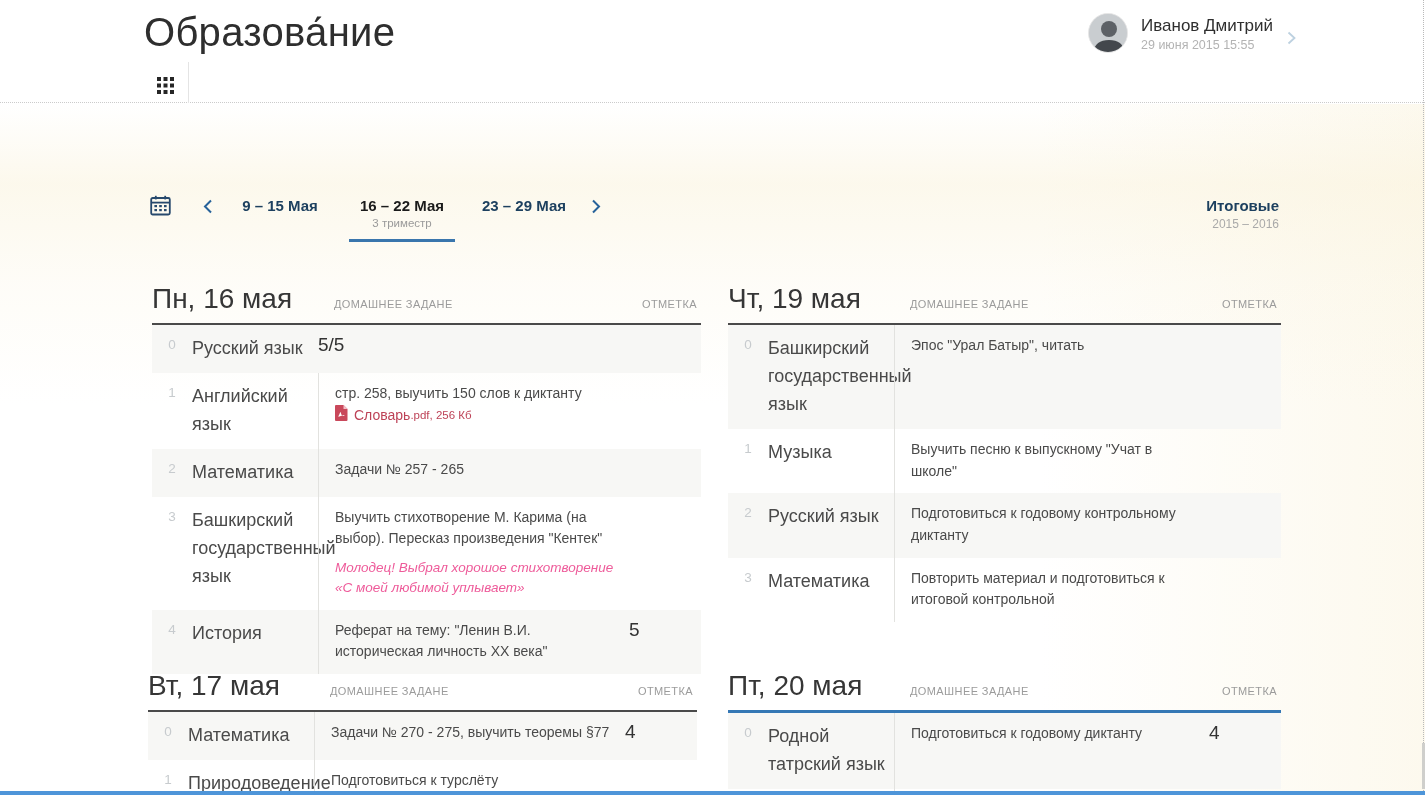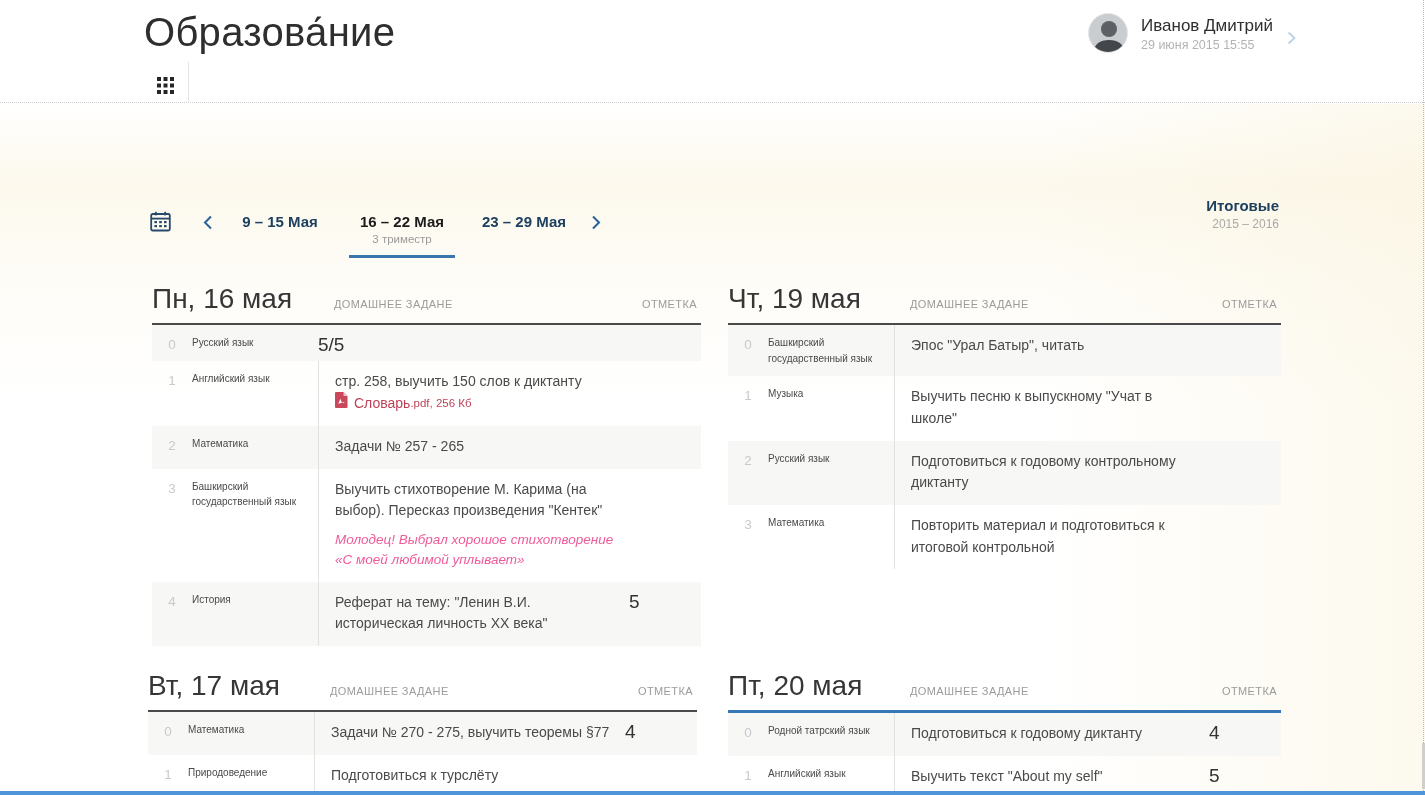--- a/index.html
+++ b/index.html
@@ -32,21 +32,21 @@
                       rgba(250,243,221,.22) 180px, rgba(250,243,221,0) 300px),
       linear-gradient(90deg, rgba(250,243,221,0) 1040px, rgba(250,243,221,.5) 1424px),
       #ffffff; }
 
   .diary-title { position:absolute; left:148px; width:1133px; top:26px;
     text-align:center; font-size:32px; font-weight:300; color:#3c3c3c; white-space:nowrap; }
   .diary-select { color:#44749e; cursor:pointer; }
   .diary-select svg { margin-left:8px; vertical-align:4px; }
 
   
-  .week-nav { position:absolute; left:150px; top:86px; display:flex; align-items:flex-start;margin-top:16px; }
+  .week-nav { position:absolute; left:150px; top:86px; display:flex; align-items:flex-start; }
   .cal-btn { margin-top:5px; margin-right:26px; cursor:pointer; }
   .nav-arrow { margin-top:9px; padding:0 6px; cursor:pointer; }
   .tab { position:relative; width:122px; text-align:center; padding:7px 0 13px; cursor:pointer; }
   .tab-label { font-size:15px; font-weight:700; color:#1d405f; white-space:nowrap; }
   .tab.active .tab-label { color:#1b1b1b; }
   .tab-sub { font-size:11.5px; color:#9a9a9a; margin-top:3px; }
   .tab.active::after { content:""; position:absolute; left:8px; right:8px; bottom:0;
     height:3px; background:#3a76ad; }
   .totals { position:absolute; right:146px; top:93px; text-align:right; cursor:pointer; }
   .totals-label { font-size:15px; font-weight:700; color:#1d405f; }
@@ -63,21 +63,21 @@
   .day-title { grid-column:1 / 3; font-size:28px; font-weight:300; color:#363636; white-space:nowrap; line-height:1.15; }
   .col-label { font-size:11px; color:#9b9b9b; letter-spacing:.4px; padding:0 0 5px 16px; white-space:nowrap; }
   .col-label.mark-label { text-align:right; padding:0 4px 5px 0; }
 
   .day-table { border-top:2px solid #4a4a4a; }
   .day-section.accent .day-table { border-top:3px solid #3578b5; }
 
   .row { display:grid; grid-template-columns:40px 126px 1fr 72px; cursor:pointer; }
   .row.striped { background:#f7f7f5; }
   .cell-num { text-align:center; padding-top:12px; font-size:13.5px; color:#c7cbce; }
-  .cell-subject { padding:10px 6px 10px 0; font-size:10px; color:#4a4a4a; line-height:1.55; }
+  .cell-subject { padding:10px 6px 10px 0; font-size:18px; color:#4a4a4a; line-height:1.55; }
   .cell-homework { border-left:1px solid #e2e2df; padding:10px 10px 11px 16px;
     font-size:14px; color:#4a4a4a; line-height:1.55; }
   .cell-mark { padding:9px 6px 0 0; font-size:19px; color:#333; }
 
   .attachment { margin-top:0; display:flex; align-items:center; cursor:pointer; }
   .attachment svg { margin-right:6px; flex:0 0 auto; }
   .attach-name { font-size:14px; color:#bd4257; }
   .attach-meta { font-size:11.5px; color:#bd4257; }
 
   .teacher-comment { margin-top:8px; font-style:italic; font-size:13.5px;

